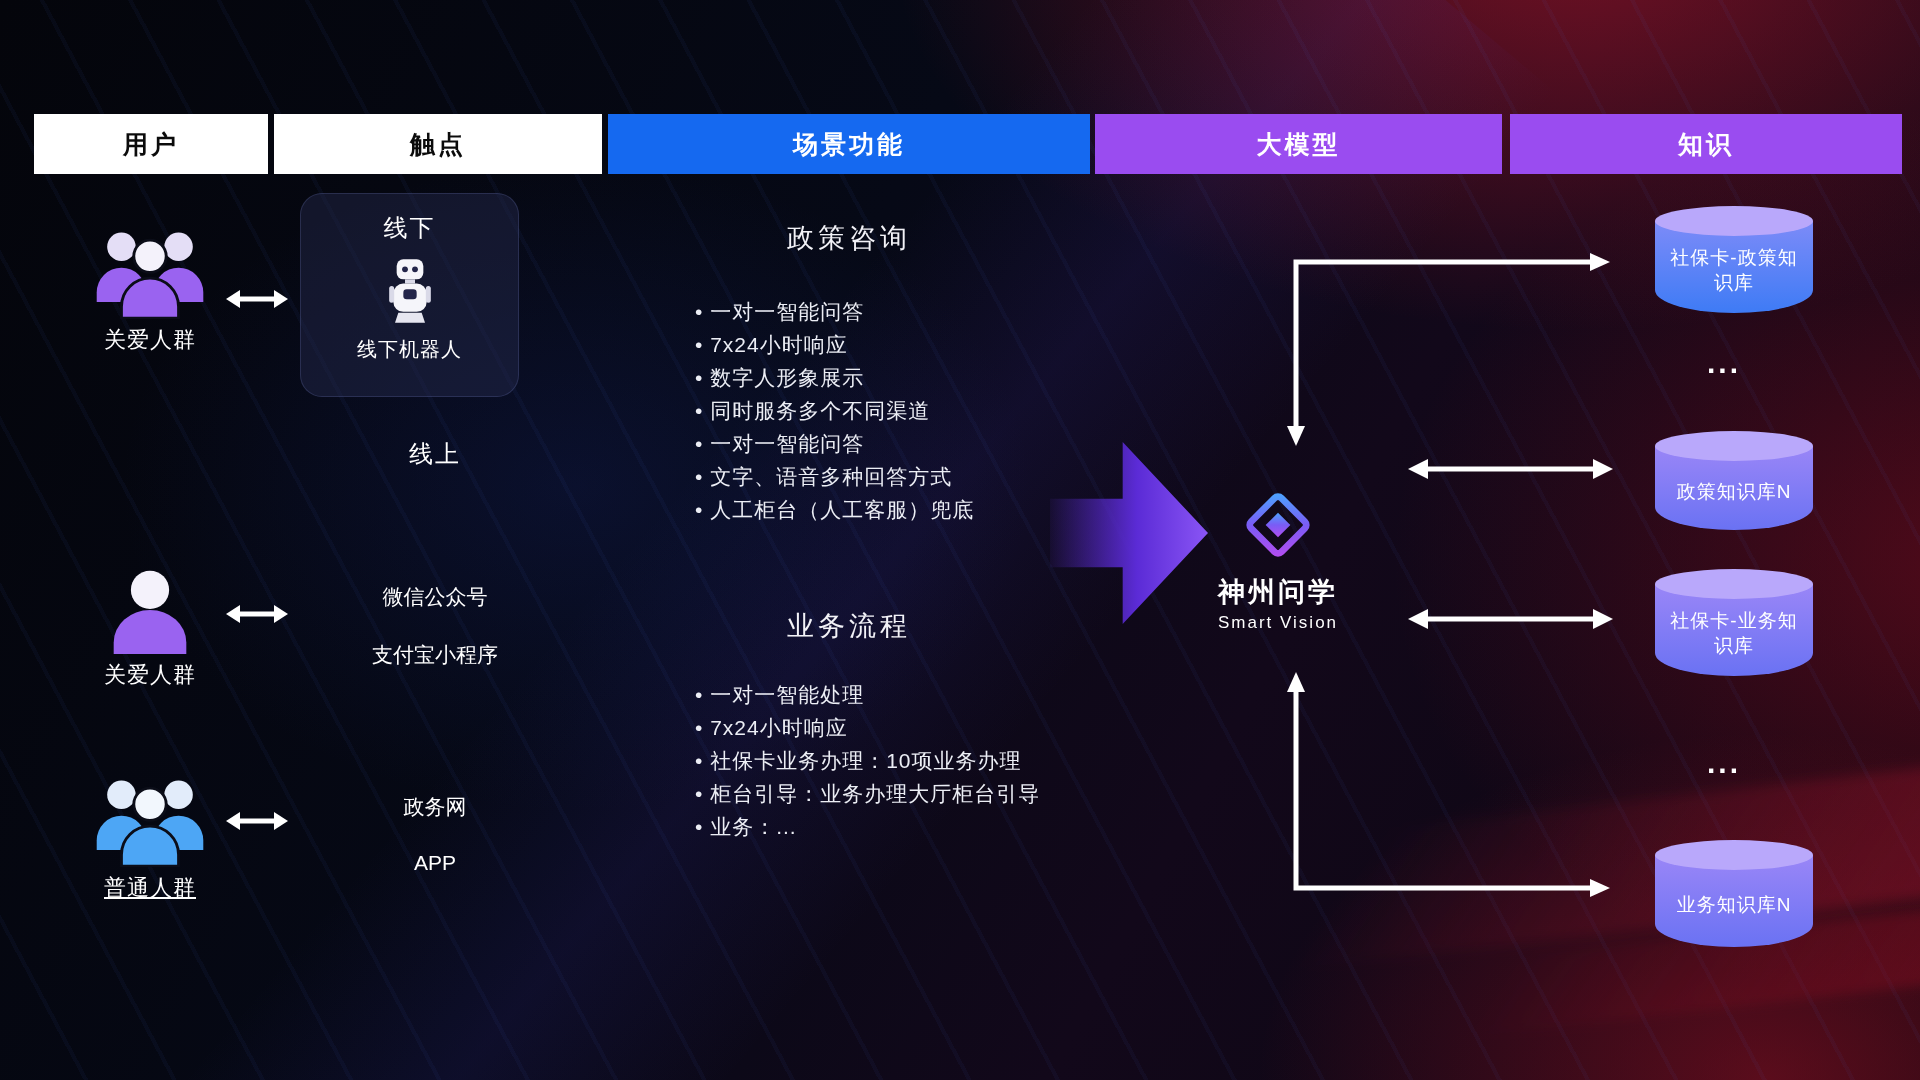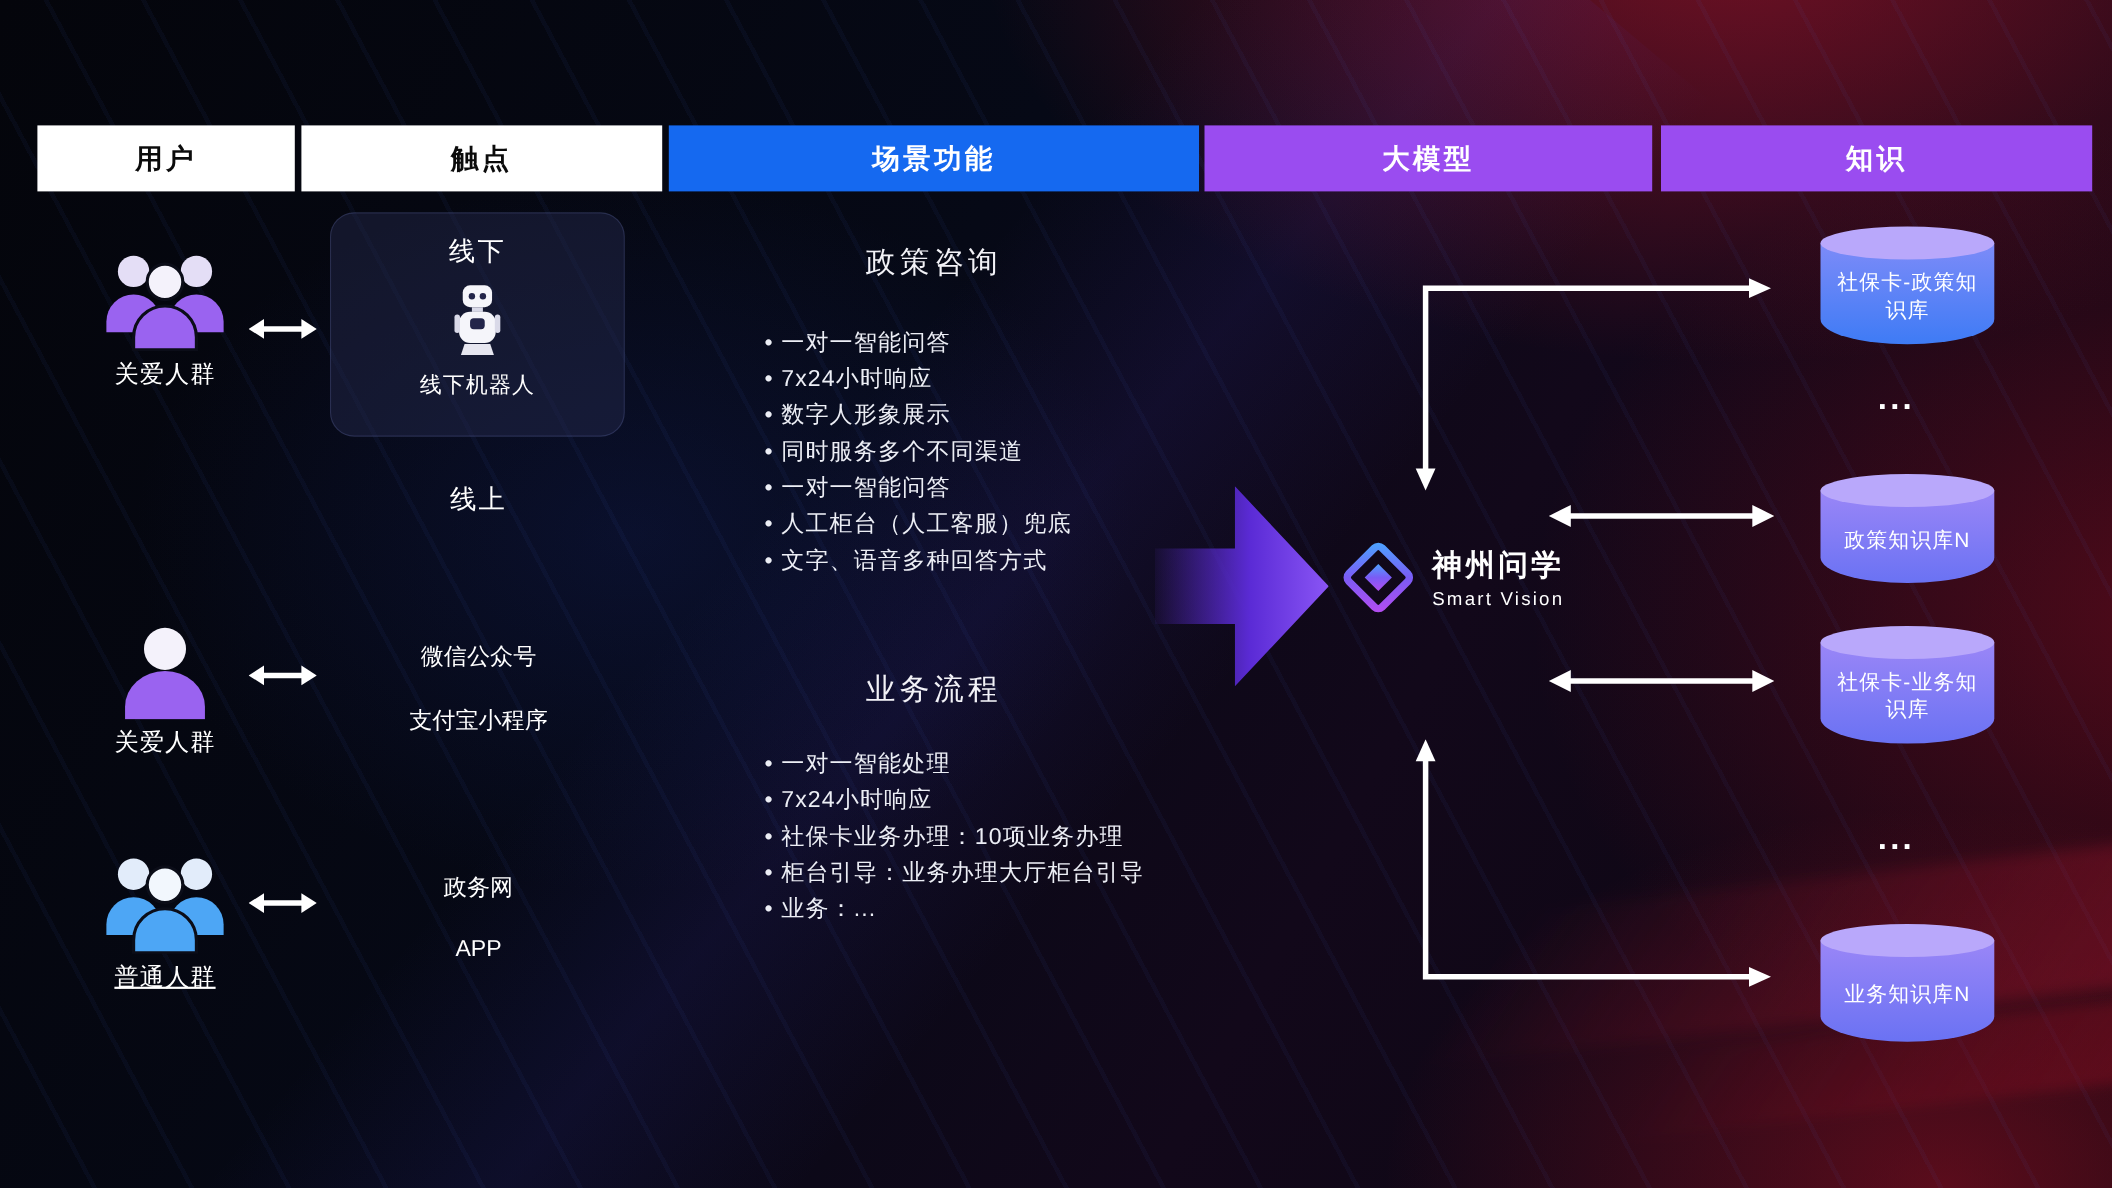--- a/index.html
+++ b/index.html
@@ -55,21 +55,21 @@
   #user1 { left:86px; top:222px; width:128px; }
   #user2 { left:104px; top:566px; width:92px; }
   #user3 { left:86px; top:770px; width:128px;text-decoration:underline; }
   .harrow { position:absolute; }
   #arrow-u1 { left:226px; top:288px; }
   #arrow-u2 { left:226px; top:603px; }
   #arrow-u3 { left:226px; top:810px; }
 
   
   #offline-box {
-    position:absolute; left:300px; top:193px; width:268px; height:204px;
+    position:absolute; left:300px; top:193px; width:219px; height:204px;
     background:rgba(38,42,78,0.45); border:1px solid rgba(120,130,200,0.22);
     border-radius:22px; display:flex; flex-direction:column; align-items:center;
     padding-top:18px;
   }
   #offline-title { font-size:24px; letter-spacing:2px; }
   #offline-box svg { margin-top:12px; }
   #offline-robot-label { font-size:20px; margin-top:10px; letter-spacing:1px; }
   .touch-text { position:absolute; left:300px; width:270px; text-align:center; }
   #online-title { top:438px; font-size:24px; letter-spacing:2px; }
   #chan-wechat { top:583px; font-size:21px; }
@@ -93,21 +93,21 @@
   .scene-list li::before { content:"•  "; }
 
   
   #flow-arrow {
     position:absolute; left:1050px; top:432px; width:158px; height:202px;
     background:linear-gradient(90deg, rgba(80,40,170,0.10) 0%, #5b2bd6 55%, #8a55f5 100%);
     clip-path:polygon(0 33%, 46% 33%, 46% 5%, 100% 50%, 46% 95%, 46% 67%, 0 67%);
   }
 
   
-  #logo { position:absolute; left:1218px; top:490px; display:flex; align-items:center; gap:14px; }
+  #logo { position:absolute; left:1218px; top:490px; display:flex; align-items:center; gap:14px;flex-direction:column; }
   #logo-texts { display:flex; flex-direction:column; }
   #logo-name { font-size:27px; font-weight:bold; letter-spacing:3px; }
   #logo-subtitle { font-size:17px; letter-spacing:2px; margin-top:3px; }
 
   
   .connector { position:absolute; }
   #conn-top { left:1286px; top:252px; }
   #conn-mid1 { left:1408px; top:456px; }
   #conn-mid2 { left:1408px; top:606px; }
   #conn-bottom { left:1286px; top:672px; }
@@ -227,22 +227,22 @@
   <div class="touch-text" id="chan-gov">政务网</div>
   <div class="touch-text" id="chan-app">APP</div>
 
   <div class="scene-title" id="scene-title-1">政策咨询</div>
   <ul class="scene-list" id="scene-list-1">
     <li>一对一智能问答</li>
     <li>7x24小时响应</li>
     <li>数字人形象展示</li>
     <li>同时服务多个不同渠道</li>
     <li>一对一智能问答</li>
+    <li>文字、语音多种回答方式</li>
     <li>人工柜台（人工客服）兜底</li>
-    <li>文字、语音多种回答方式</li>
   </ul>
   <div class="scene-title" id="scene-title-2">业务流程</div>
   <ul class="scene-list" id="scene-list-2">
     <li>一对一智能处理</li>
     <li>7x24小时响应</li>
     <li>社保卡业务办理：10项业务办理</li>
     <li>柜台引导：业务办理大厅柜台引导</li>
     <li>业务：...</li>
   </ul>
 

